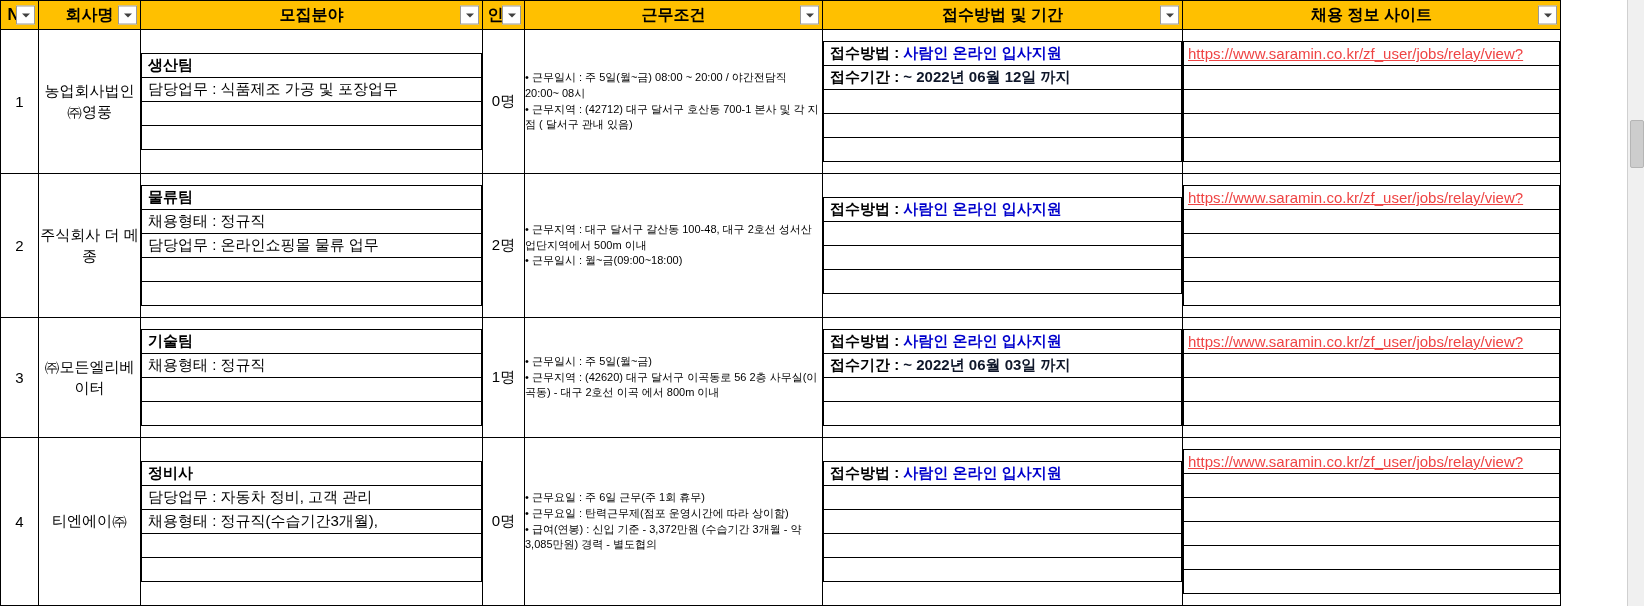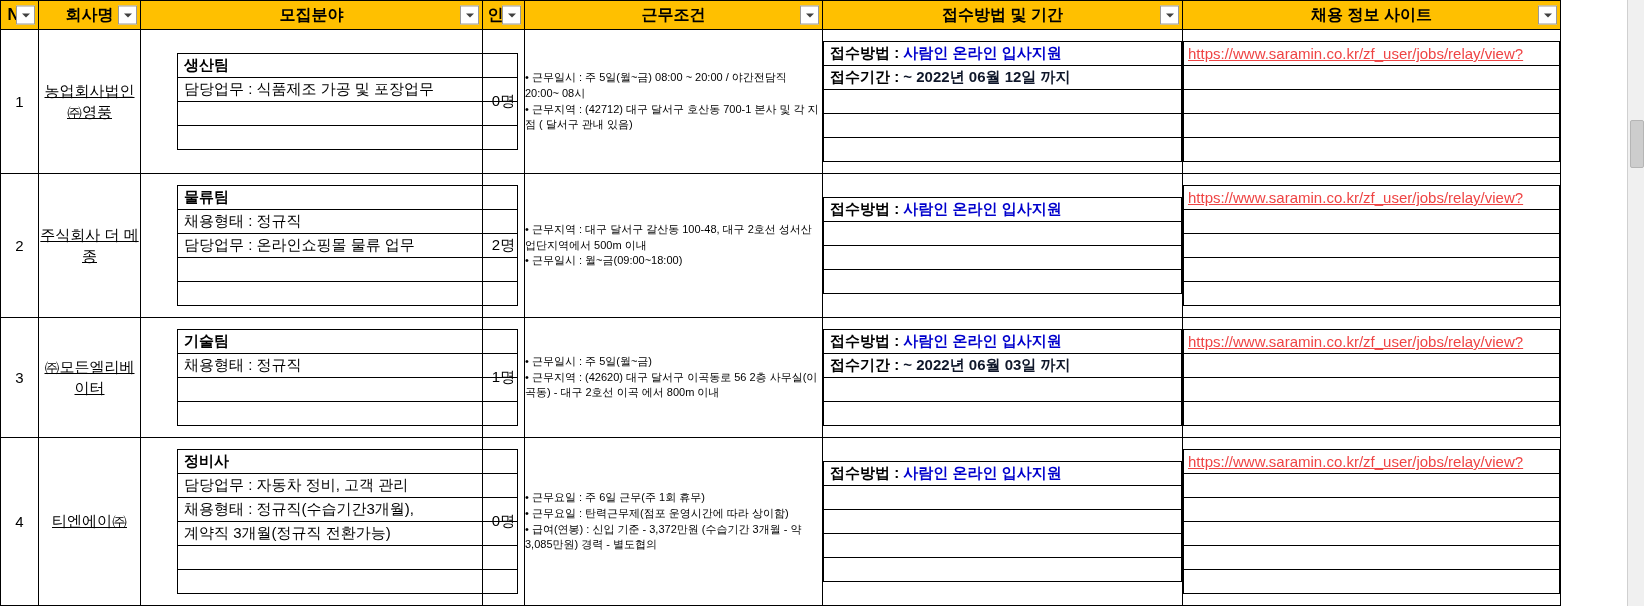--- a/index.html
+++ b/index.html
@@ -16,24 +16,24 @@
   
   col.c-no{width:38px;}
   col.c-company{width:102px;}
   col.c-field{width:342px;}
   col.c-count{width:42px;}
   col.c-cond{width:298px;}
   col.c-apply{width:360px;}
   col.c-site{width:378px;}
 
   td.no-cell{text-align:center;font-size:15px;}
-  td.company{text-align:center;font-size:15px;line-height:1.35;padding:0 3px;text-decoration:underline;}
+  td.company{text-align:center;font-size:15px;line-height:1.35;padding:0 3px;}
   td.count{text-align:center;font-size:15px;}
   
-  table.inner{border-collapse:collapse;width:100%;table-layout:fixed;margin-left:36px;}
+  table.inner{border-collapse:collapse;width:100%;table-layout:fixed;}
   table.inner td{border:1px solid #000;height:24px;font-size:15px;padding:0 6px;vertical-align:middle;white-space:nowrap;overflow:hidden;}
   table.inner td.b{font-weight:bold;}
   table.inner td.blank{}
   .cond{font-size:11px;line-height:1.45;padding:4px 6px;}
   .cond .li{display:block;margin:0;}
   table.apply{border-collapse:collapse;width:100%;table-layout:fixed;}
   table.apply td{border:1px solid #000;height:24px;font-size:15px;padding:0 6px;vertical-align:middle;white-space:nowrap;overflow:hidden;}
   .lbl{font-weight:bold;color:#000;}
   .blue{color:#0000CC;font-weight:bold;}
   .red{color:#0f172a;font-weight:bold;}
@@ -333,23 +333,20 @@
                 <tr>
                   <td class="b">정비사</td>
                 </tr>
             <tr>
                   <td>담당업무 : 자동차 정비, 고객 관리</td>
                 </tr>
             <tr>
                   <td>채용형태 : 정규직(수습기간3개월),</td>
                 </tr>
             <tr>
-                  <td>계약직 3개월(정규직 전환가능)</td>
-                </tr>
-            <tr>
                   <td class="blank"></td>
                 </tr>
             <tr>
                   <td class="blank"></td>
                 </tr>
           </tbody>
             </table>
         </td>
         <td class="count">0명</td>
         <td class="cond">

